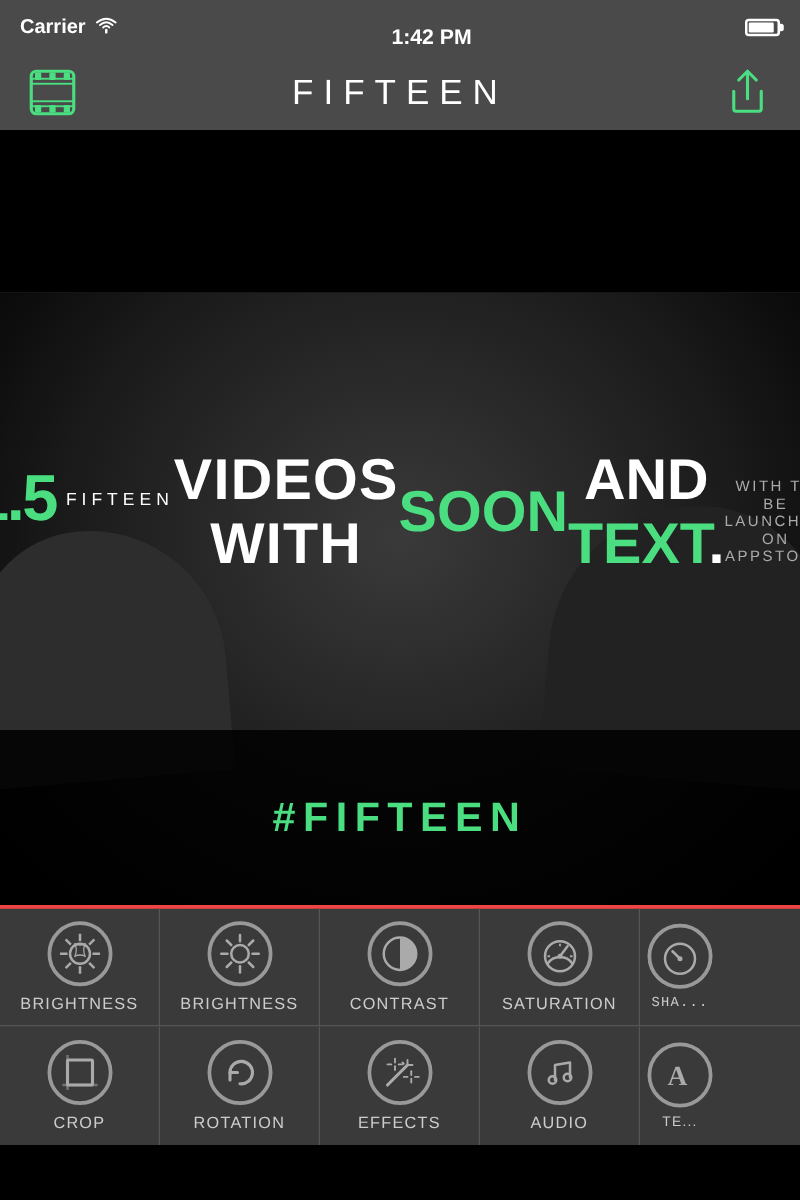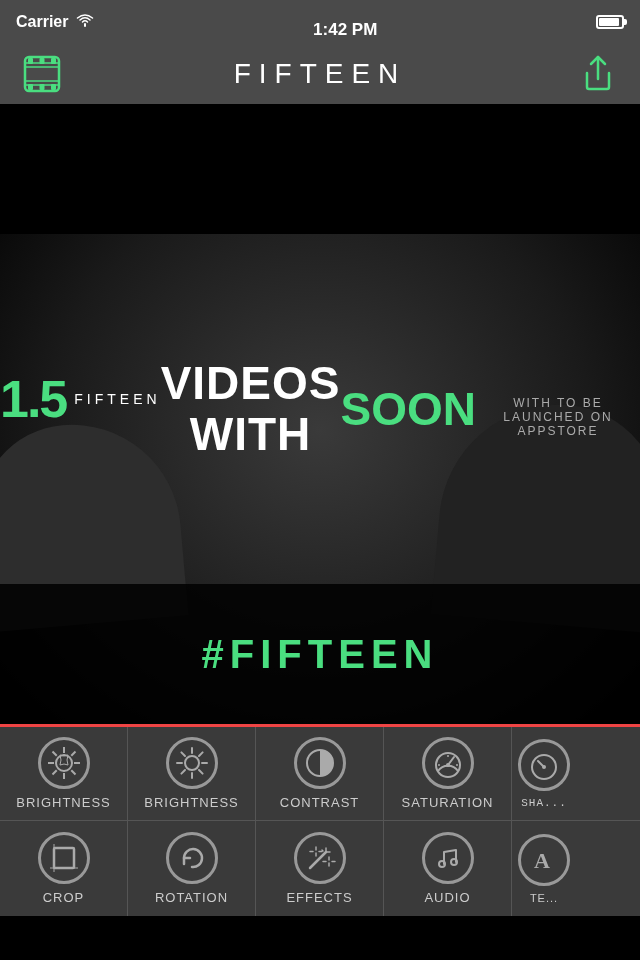--- a/index.html
+++ b/index.html
@@ -223,21 +223,21 @@
       position: absolute;
       bottom: 0; left: 0; right: 0;
       height: 140px;
       background: rgba(0,0,0,0.85);
       display: flex;
       align-items: center;
       justify-content: center;
       z-index: 2;
     }
     .hashtag {
-      font-size: 40px;
+      font-size: 33px;
       color: #4ade80;
       font-weight: 700;
       letter-spacing: 6px;
     }
 
     
     #toolbar-row1 {
       width: 640px;
       height: 96px;
       background: #3a3a3a;
@@ -343,20 +343,23 @@
   <div class="bg-mountain-left"></div>
   <div class="bg-mountain-right"></div>
 
   <div id="content-top">
     <div class="logo-area">
       <span class="logo-fifteen-num">1.5</span>
       <span class="logo-fifteen-text">FIFTEEN</span>
     </div>
     <div class="tagline-videos">VIDEOS WITH</div>
     <div class="tagline-music">SOON</div>
+    <div class="tagline-and-text">
+      <span class="tagline-and">AND </span><span class="tagline-text-word">TEXT</span><span class="tagline-period">.</span>
+    </div>
     <div class="subtitle">WITH TO BE LAUNCHED ON APPSTORE</div>
   </div>
 
   <div id="content-bottom">
     <span class="hashtag">#FIFTEEN</span>
   </div>
 </div>
 
 <div id="toolbar-row1">
 

